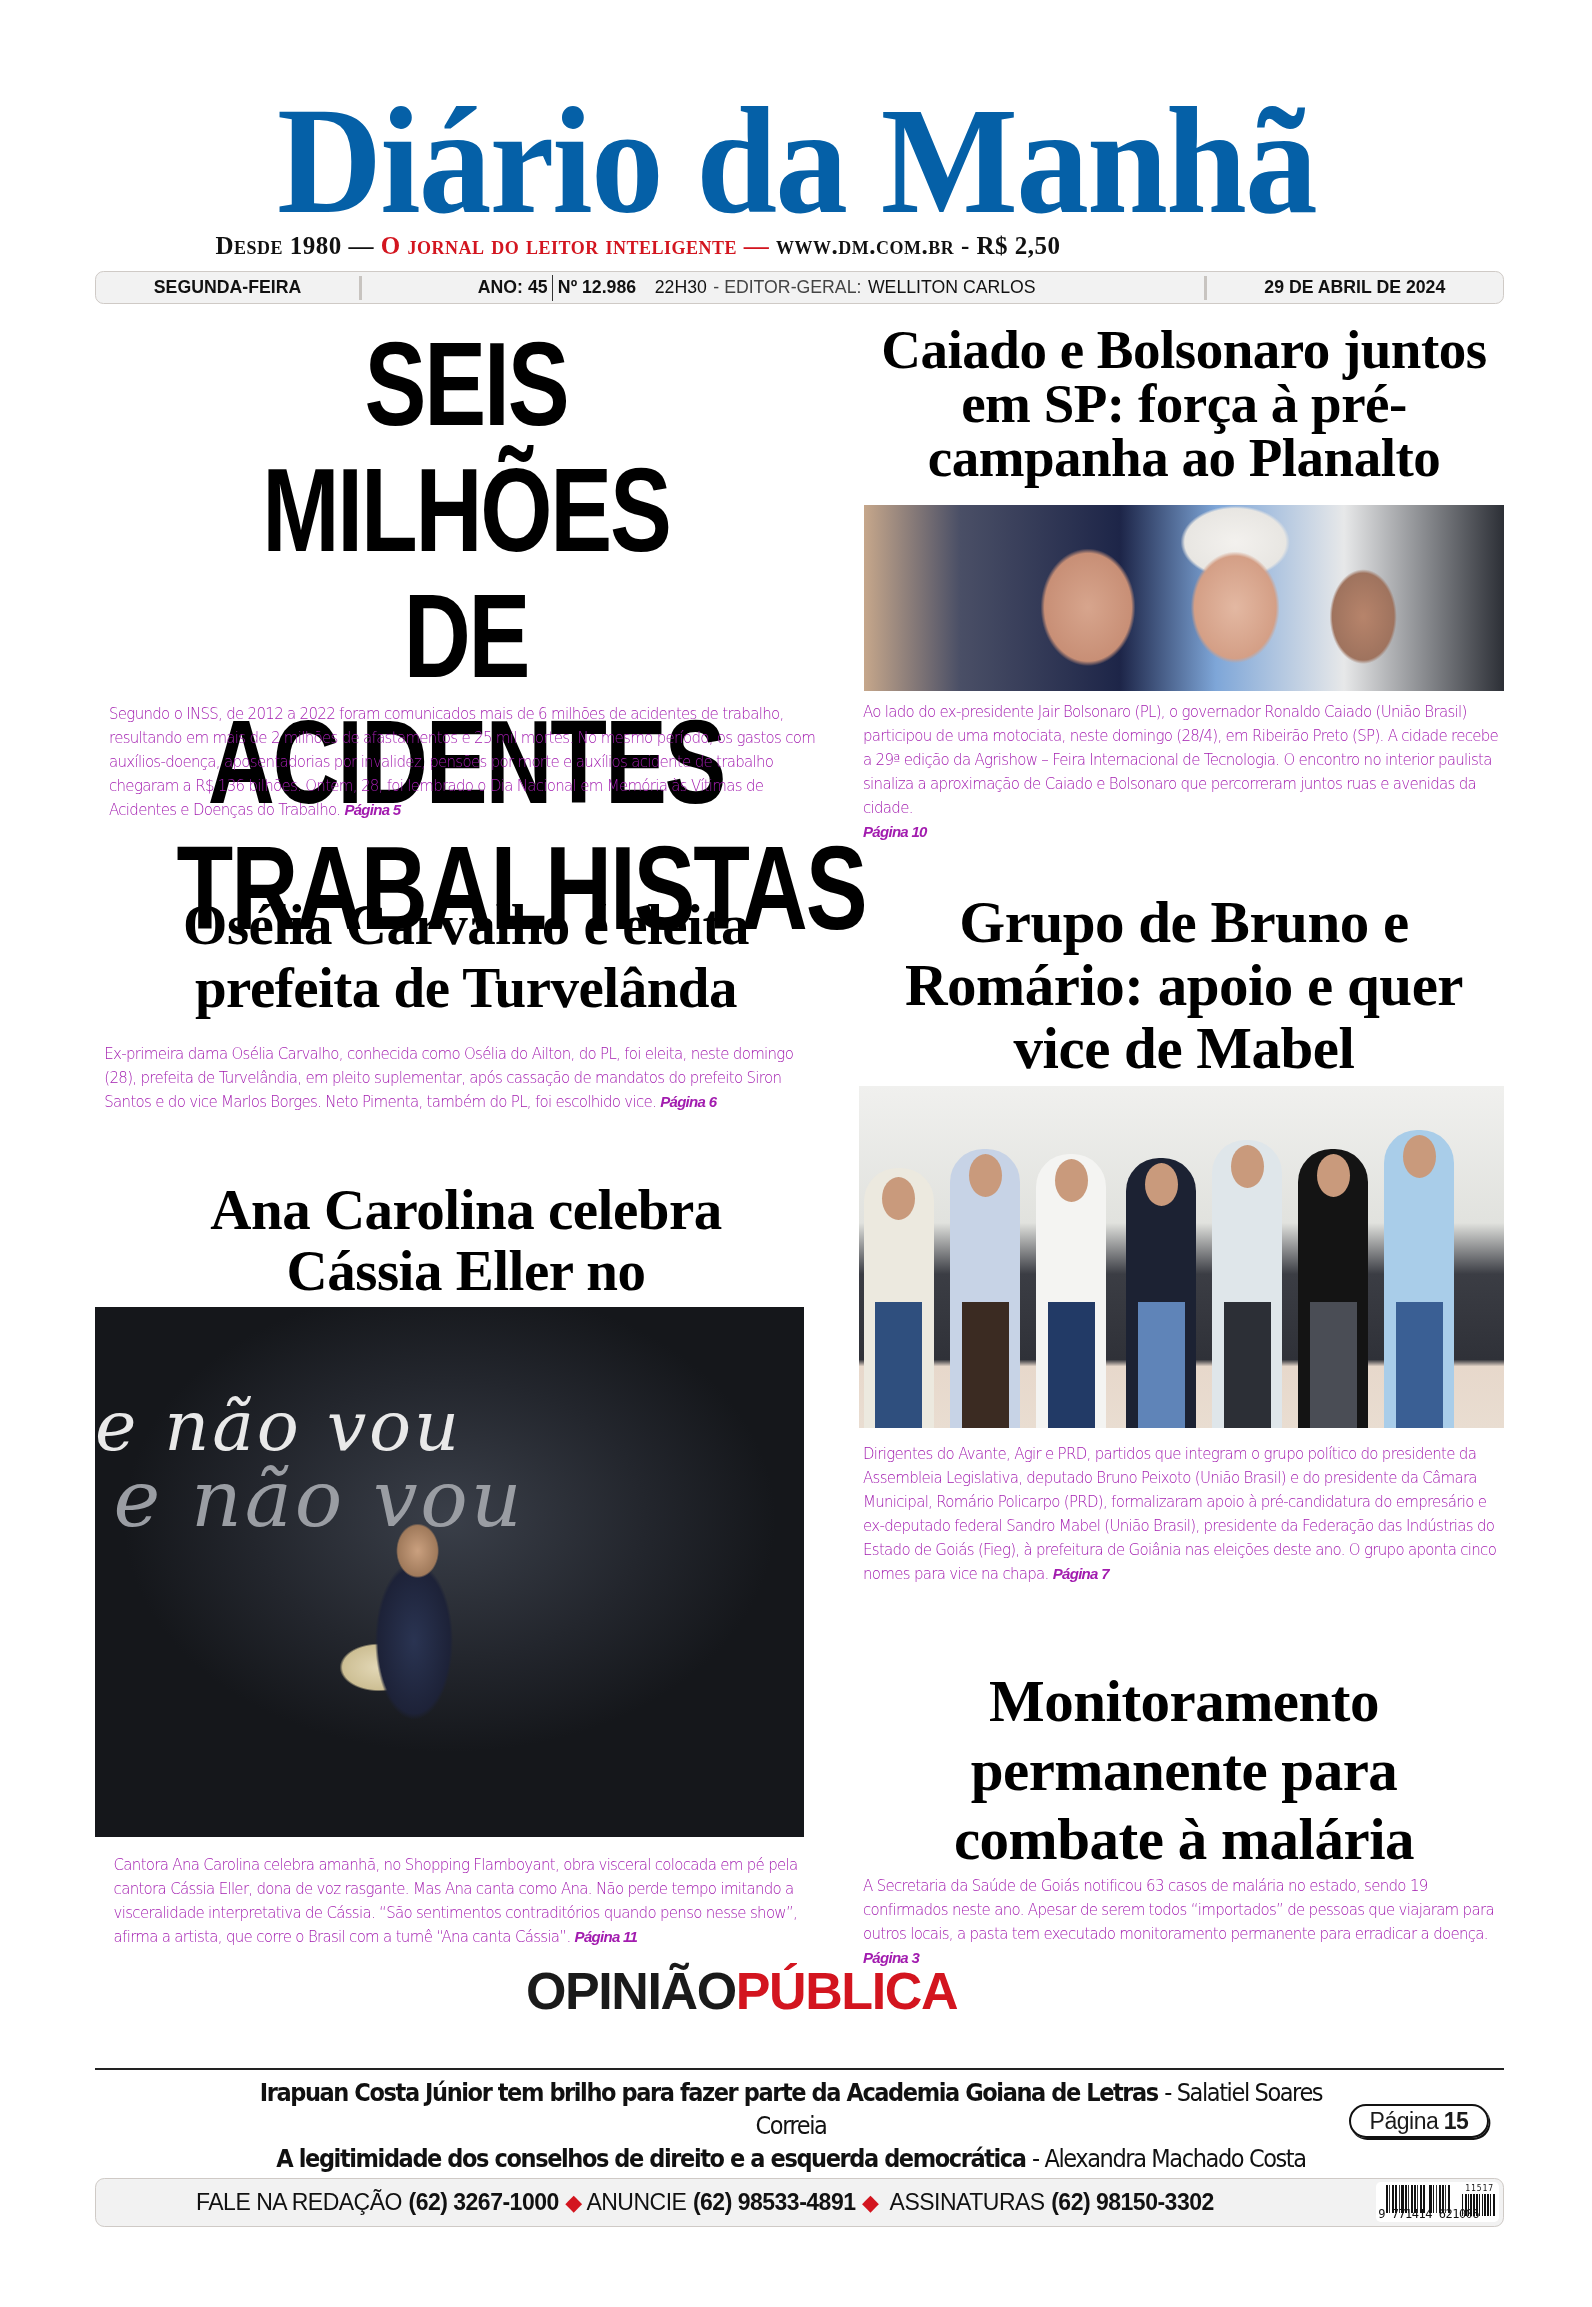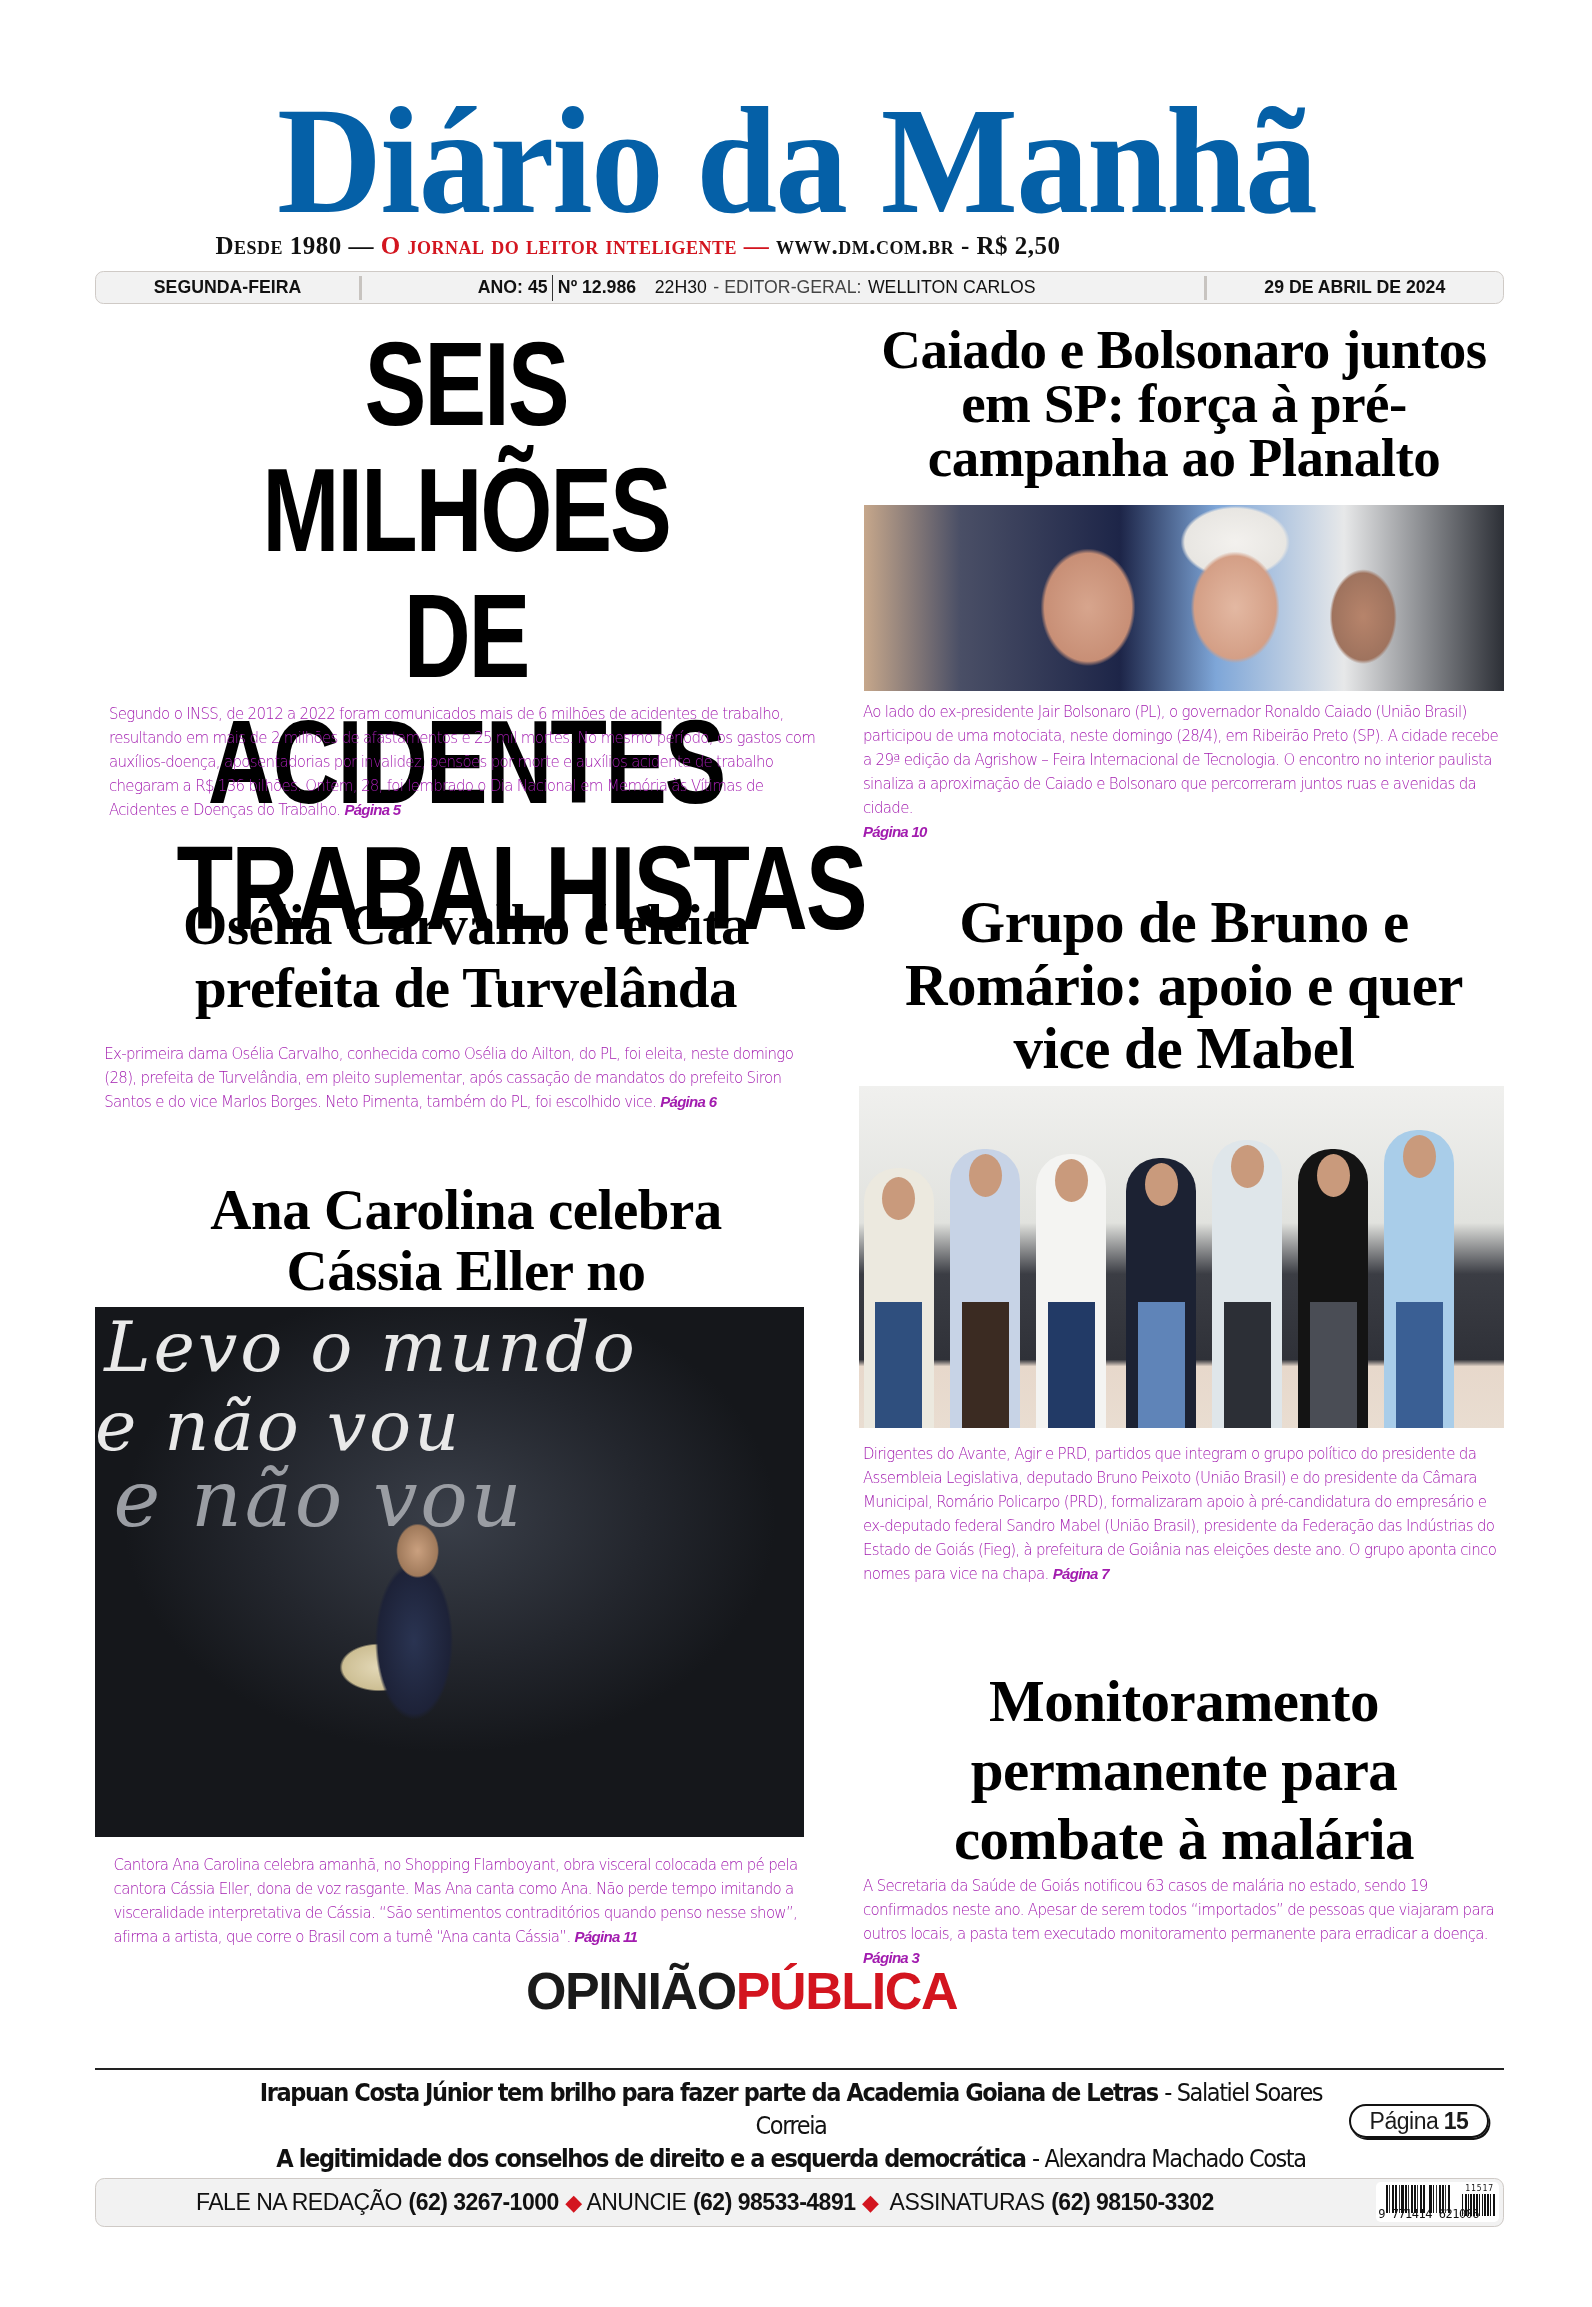--- a/index.html
+++ b/index.html
@@ -197,21 +197,20 @@
       <div class="legs" style="background:#3a5f94;"></div>
     </div>
 </div>
 <div class="col-right body-text" style="top:1442px;">
   <span>Dirigentes do Avante, Agir e PRD, partidos que integram o grupo político do presidente da Assembleia Legislativa, deputado Bruno Peixoto (União Brasil) e do presidente da Câmara Municipal, Romário Policarpo (PRD), formalizaram apoio à pré-candidatura do empresário e ex-deputado federal Sandro Mabel (União Brasil), presidente da Federação das Indústrias do Estado de Goiás (Fieg), à prefeitura de Goiânia nas eleições deste ano. O grupo aponta cinco nomes para vice na chapa.</span>
   <span class="page-ref">Página 7</span>
 </div>
 
 <div class="col-left serif-head" style="top:1179px; font-size:57px; line-height:61px; padding:0 70px; box-sizing:border-box;">Ana Carolina celebra Cássia Eller no Flamboyant</div>
 <div class="photo photo-ana" title="Ana Carolina cantando com violão no palco">
-  <div class="script" style="left:9.3px; top:4.7px;">Levo o mundo</div>
   <div class="script" style="left:0px; top:84px;">e não vou</div>
   <div class="script" style="left:18.6px; top:153px; color:#9a9da3; font-size:79px;">e não vou</div>
 </div>
 <div class="col-left body-text" style="top:1853px; padding:0 18.6px; box-sizing:border-box;">
   <span>Cantora Ana Carolina celebra amanhã, no Shopping Flamboyant, obra visceral colocada em pé pela cantora Cássia Eller, dona de voz rasgante. Mas Ana canta como Ana. Não perde tempo imitando a visceralidade interpretativa de Cássia. “São sentimentos contraditórios quando penso nesse show”, afirma a artista, que corre o Brasil com a turnê “Ana canta Cássia”.</span>
   <span class="page-ref">Página 11</span>
 </div>
 
 <div class="col-right serif-head" style="top:1667px; font-size:59px; line-height:69px; padding:0 42px; box-sizing:border-box;">Monitoramento permanente para combate à malária</div>
 <div class="col-right body-text" style="top:1874px;">

